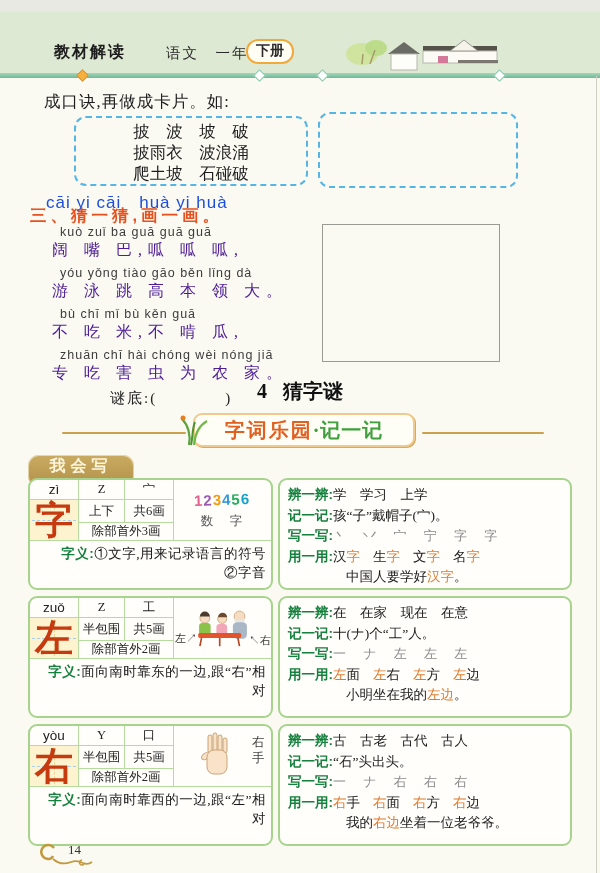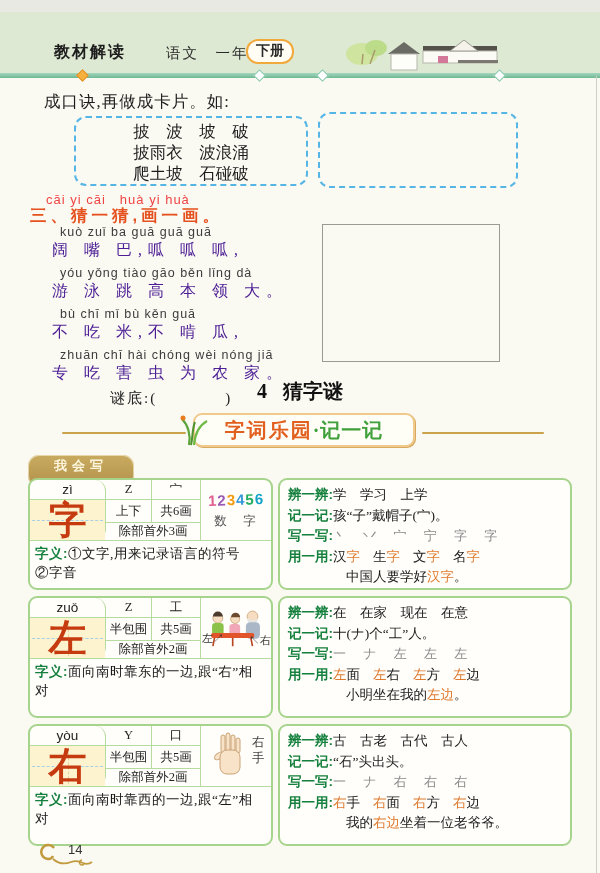--- a/index.html
+++ b/index.html
@@ -24,85 +24,85 @@
 
   
   .intro { left:44px; top:79px; font-size:16.5px; letter-spacing:1px; color:#1d1d1d; }
   .stitch-box { border:2px dashed #55b5e5; border-radius:12px; background:transparent; }
   .ex-box { left:74px; top:104px; width:234px; height:70px; text-align:center; padding-top:3px; }
   .ex-box div { font-size:16.5px; line-height:21px; color:#1c1c1c; }
   .empty-stitch { left:318px; top:100px; width:200px; height:76px; }
   .answer-square { left:322px; top:212px; width:178px; height:138px; border:1px solid #9a9a94; }
 
   
-  .pinyin-caption { left:46px; top:179px; font-family:"Liberation Sans",sans-serif; font-size:13px; color:#ef4444; letter-spacing:1px; }
+  .pinyin-caption { left:46px; top:179px; font-family:"Liberation Sans",sans-serif; font-size:17px; color:#1d4ed8; letter-spacing:1px; }
   .sec-heading { left:30px; top:193px; font-family:"Liberation Sans",sans-serif; font-weight:700; font-size:16.5px; color:#e5521f; letter-spacing:4px; }
   .riddle { left:48px; top:213px; width:272px; }
   .riddle .py { font-family:"Liberation Sans",sans-serif; font-size:12.5px; color:#3c3c3c; letter-spacing:1px; padding-left:12px; }
   .riddle .zh { font-size:16px; color:#4c1d95; letter-spacing:6px; margin:1px 0 5px 4px; }
   .riddle-answer { margin-top:3px; padding-left:62px; font-size:15px; letter-spacing:2px; }
 
   
   .lesson-title { left:0; top:366px; width:600px; text-align:center; font-weight:700; font-size:20px; color:#111; }
   .lesson-title .num { margin-right:16px; }
   .gold-line { top:420px; height:2px; background:#c9a24b; border-radius:2px; }
   .gl-left { left:62px; width:124px; } .gl-right { left:422px; width:122px; }
   .banner-badge { left:193px; top:401px; width:222px; height:34px; background:#fffef6;
     border:2px solid #f0c98c; border-radius:9px; box-shadow:1px 1px 0 #d8a95e;
     display:flex; align-items:center; justify-content:center; }
   .banner-badge .main { font-weight:700; font-size:20px; color:#e2601f; letter-spacing:2px; }
   .banner-badge .sub { font-weight:700; font-size:20px; color:#3fa03c; letter-spacing:1px; }
   .grass { left:-18px; top:-6px; }
 
   .we-write { left:28px; top:443px; width:106px; height:32px; border-radius:11px;
     background:linear-gradient(#c9ab60,#b2914a); box-shadow:inset 0 0 0 1px rgba(255,252,230,.55);
-    color:#fdf6dd; font-family:"Liberation Sans",sans-serif; font-weight:700; font-size:13px;
+    color:#fdf6dd; font-family:"Liberation Sans",sans-serif; font-weight:700; font-size:16px;
     letter-spacing:5px; text-align:center; line-height:21px; }
 
   
   .char-table { left:28px; width:544px; display:flex; gap:5px; }
   .ct-box { border:2px solid #a6d48c; border-radius:9px; background:#fffefb; overflow:hidden; }
   .ct-left { width:245px; display:flex; flex-direction:column; }
   .ct-right { flex:1; padding:5px 8px 3px; display:flex; flex-direction:column; }
   .ct-top { display:flex; border-bottom:1px solid #b6db9e; }
-  .ct-c1 { width:76px; border-right:1px solid #b6db9e; display:flex; flex-direction:column;border-radius:11px; }
+  .ct-c1 { width:49px; border-right:1px solid #b6db9e; display:flex; flex-direction:column; }
   .ct-pinyin { height:20px; border-bottom:1px solid #b6db9e; text-align:center;
     font-family:"Liberation Sans",sans-serif; font-size:13.5px; color:#222; line-height:19px; }
   .ct-bigchar { flex:1; background:#fdf4cf; position:relative; display:flex; align-items:center; justify-content:center;
     font-size:38px; color:#c63a10; font-weight:700; line-height:1; }
   .ct-bigchar::before { content:""; position:absolute; left:2px; right:2px; top:50%; border-top:1px dashed #a9cfe4; }
   .ct-bigchar::after  { content:""; position:absolute; top:2px; bottom:2px; left:50%; border-left:1px dashed #e3d49b; }
   .ct-bigchar span { position:relative; z-index:1; }
   .ct-cmid { width:95px; border-right:1px solid #b6db9e; display:flex; flex-direction:column; }
   .ct-row { display:flex; border-bottom:1px solid #b6db9e; }
   .ct-row.last { border-bottom:none; flex:1; }
   .ct-cell { display:flex; align-items:center; justify-content:center; font-size:12.5px; color:#222; letter-spacing:0; }
   .ct-cell.w1 { width:46px; border-right:1px solid #b6db9e; }
   .ct-cell.grow { flex:1; }
   .r1 { height:20px; } .r2 { height:23px; }
   .ct-img { flex:1; position:relative; display:flex; flex-direction:column; align-items:center; justify-content:center; }
-  .ct-def { flex:1; padding:3px 5px 2px; font-size:13.5px; line-height:19px; letter-spacing:.5px; color:#1a1a1a; }
+  .ct-def { flex:1; padding:3px 5px 2px; font-size:13.5px; line-height:19px; letter-spacing:.5px; color:#1a1a1a;text-align:right; }
   .ct-def b, .ct-line b { font-family:"Liberation Sans",sans-serif; font-weight:700; color:#15803d; }
   .ct-line { font-size:13.5px; line-height:20.5px; color:#1a1a1a; white-space:nowrap; }
   .ct-line.indent { padding-left:58px; }
   .word { margin-right:13px; }
   .hl { color:#e07a2e; }
   .strokes-demo { color:#8a8a8a; letter-spacing:7px; font-size:13px; }
 
   
   .digits { font-family:"Liberation Sans",sans-serif; font-weight:700; font-size:15px; letter-spacing:1px; transform:rotate(-2deg); }
   .digits span:nth-child(1){color:#e25f8f;} .digits span:nth-child(2){color:#9b59b6;}
   .digits span:nth-child(3){color:#f39c12;} .digits span:nth-child(4){color:#3498db;}
   .digits span:nth-child(5){color:#27ae60;} .digits span:nth-child(6){color:#16a2c8;}
   .img-caption { font-size:12.5px; color:#555; margin-top:5px; letter-spacing:2px; }
   .dir-label { position:absolute; font-size:11px; color:#333; font-family:"Liberation Sans",sans-serif; }
   .dir-left { left:1px; bottom:12px; } .dir-right { right:0; bottom:10px; }
   .vert-caption { position:absolute; right:4px; top:8px; width:15px; font-size:12.5px; color:#444; line-height:16px; word-break:break-all; }
 
-  .page-num { left:68px; top:830px; font-family:Liberation Sans, sans-serif; font-size:13px; color:#333; }
+  .page-num { left:68px; top:830px; font-family:Liberation Serif, serif; font-size:13px; color:#333; }
 </style>
 </head>
 <body>
 
 <div class="page">
 
   <div class="abs header-band"></div>
   <div class="abs brand">教材解读</div>
   <div class="abs subject">
     <span>语文</span>　<span>一年级</span>

